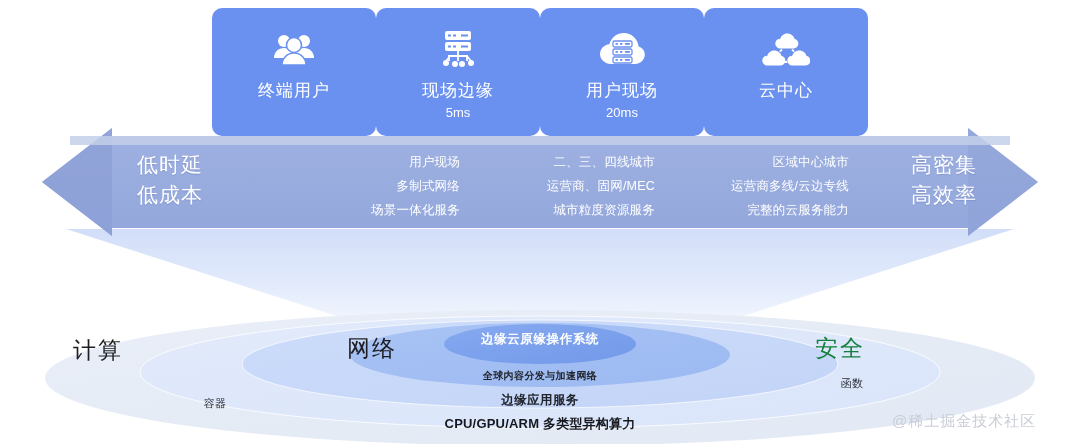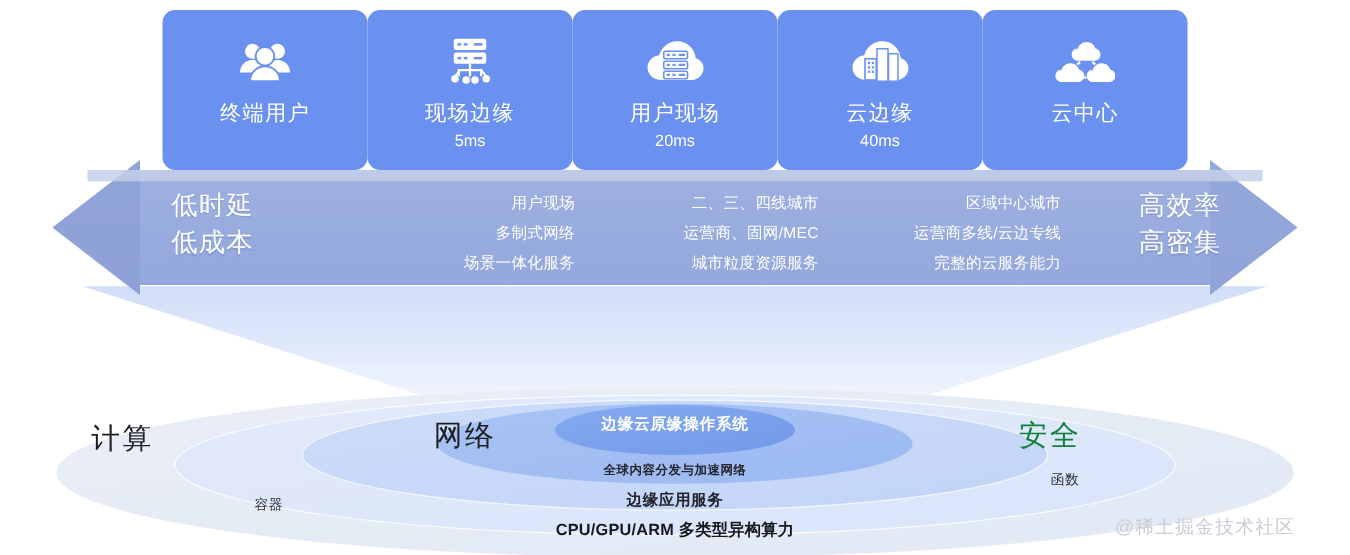--- a/index.html
+++ b/index.html
@@ -275,40 +275,20 @@
           <rect x="15" y="27" width="19" height="6" rx="1.4" fill="#ffffff" stroke="#6b91f0" stroke-width="1.3"></rect>
           <rect x="17.5" y="29" width="2.4" height="1.8" fill="#6b91f0"></rect>
           <rect x="22" y="29" width="2.4" height="1.8" fill="#6b91f0"></rect>
           <rect x="27" y="29" width="5" height="1.8" fill="#6b91f0"></rect>
         </svg>
       </div>
       <div class="card-title">用户现场</div>
       <div class="card-latency">20ms</div>
     </div>
 
-    <div class="card">
-      <div class="card-icon">
-        <svg width="48" height="38" viewBox="0 0 48 38">
-          <path d="M13 34c-6 0-11-4.4-11-10 0-5.2 4.2-9.4 9.4-9.8C13.2 7.6 19 3 25.8 3c7.8 0 14.2 6 14.8 13.6 3.6 1 6.2 4.2 6.2 8 0 4.8-4 9.4-9.6 9.4z" fill="#ffffff"></path>
-          <rect x="12" y="17" width="9" height="17" fill="#ffffff" stroke="#6b91f0" stroke-width="1.3"></rect>
-          <rect x="14.2" y="19.5" width="1.8" height="1.8" fill="#6b91f0"></rect>
-          <rect x="17.4" y="19.5" width="1.8" height="1.8" fill="#6b91f0"></rect>
-          <rect x="14.2" y="23" width="1.8" height="1.8" fill="#6b91f0"></rect>
-          <rect x="17.4" y="23" width="1.8" height="1.8" fill="#6b91f0"></rect>
-          <rect x="14.2" y="26.5" width="1.8" height="1.8" fill="#6b91f0"></rect>
-          <rect x="17.4" y="26.5" width="1.8" height="1.8" fill="#6b91f0"></rect>
-          <rect x="22.5" y="10" width="7" height="24" fill="#ffffff"></rect>
-          <rect x="31" y="14" width="7" height="20" fill="#ffffff"></rect>
-          <rect x="21.6" y="9" width="8.8" height="26" fill="#ffffff" stroke="#6b91f0" stroke-width="1.2"></rect>
-          <rect x="30.8" y="13" width="7.6" height="22" fill="#ffffff" stroke="#6b91f0" stroke-width="1.2"></rect>
-        </svg>
-      </div>
-      <div class="card-title">云边缘</div>
-      <div class="card-latency">40ms</div>
-    </div>
 
     <div class="card">
       <div class="card-icon">
         <svg width="48" height="38" viewBox="0 0 48 38">
           <path d="M18 9.5c.7-3.4 3.7-6 7.3-6 3.3 0 6.2 2.2 7.1 5.2 2.3.5 4 2.5 4 4.9 0 2.8-2.3 5-5.1 5H18.6c-2.9 0-5.3-2.3-5.3-5.1 0-2.2 1.5-4.1 3.6-4.8z" fill="#ffffff"></path>
           <path d="M5 26.5c.7-3.4 3.7-6 7.3-6 3.3 0 6.2 2.2 7.1 5.2 2.3.5 4 2.5 4 4.9 0 2.8-2.3 5-5.1 5H5.6C2.7 35.6.3 33.3.3 30.5c0-2.2 1.5-4.1 3.6-4.8z" fill="#ffffff"></path>
           <path d="M30 26.5c.7-3.4 3.7-6 7.3-6 3.3 0 6.2 2.2 7.1 5.2 2.3.5 4 2.5 4 4.9 0 2.8-2.3 5-5.1 5H30.6c-2.9 0-5.3-2.3-5.3-5.1 0-2.2 1.5-4.1 3.6-4.8z" fill="#ffffff"></path>
           <path d="M20 19.5l-4 4M30 19.5l4 4M22 32h4" stroke="#ffffff" stroke-width="1.8" stroke-dasharray="3 2.2" fill="none"></path>
         </svg>
       </div>
@@ -335,22 +315,22 @@
       <div>城市粒度资源服务</div>
     </div>
 
     <div class="band-col" id="band-col-4">
       <div>区域中心城市</div>
       <div>运营商多线/云边专线</div>
       <div>完整的云服务能力</div>
     </div>
 
     <div class="band-end" id="band-right">
+      <div>高密集</div>
       <div>高效率</div>
-      <div>高密集</div>
     </div>
   </div>
 
   <div id="ellipse-labels">
     <div class="el-lbl" id="lbl-compute">计算</div>
     <div class="el-lbl" id="lbl-network">网络</div>
     <div class="el-lbl" id="lbl-security">安全</div>
     <div class="el-lbl" id="lbl-os">边缘云原缘操作系统</div>
     <div class="el-lbl" id="lbl-cdn">全球内容分发与加速网络</div>
     <div class="el-lbl" id="lbl-app">边缘应用服务</div>

